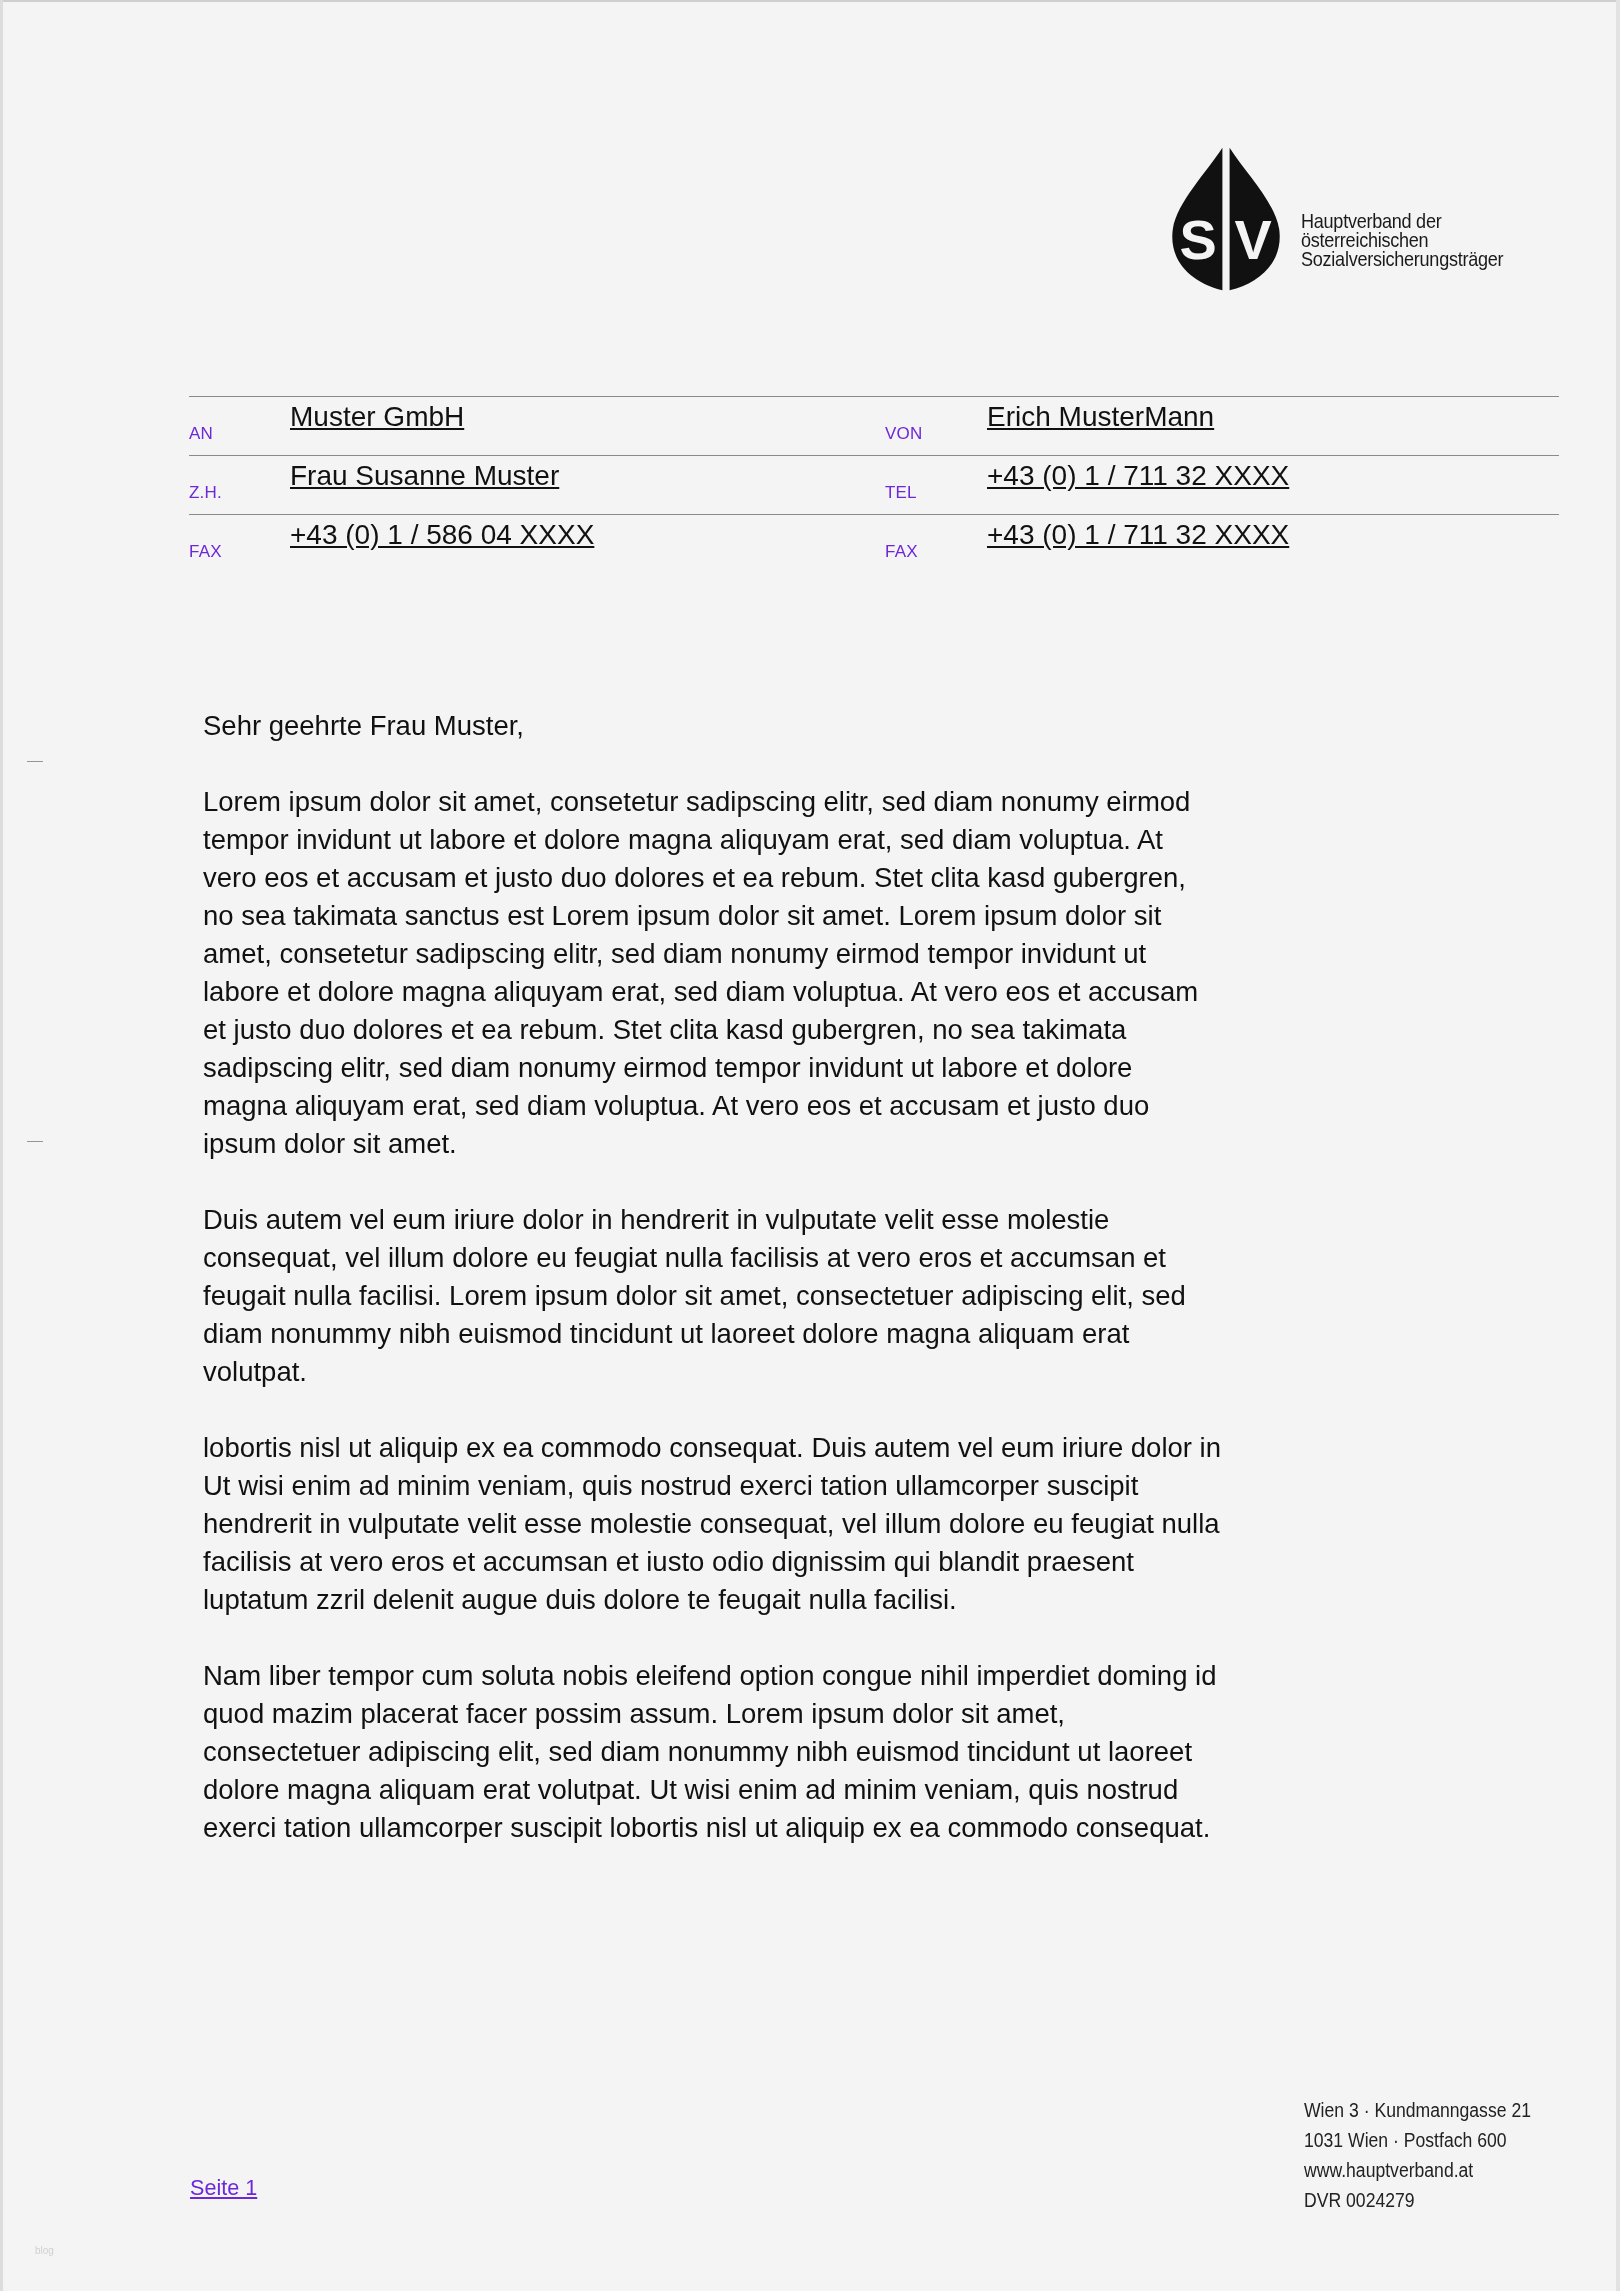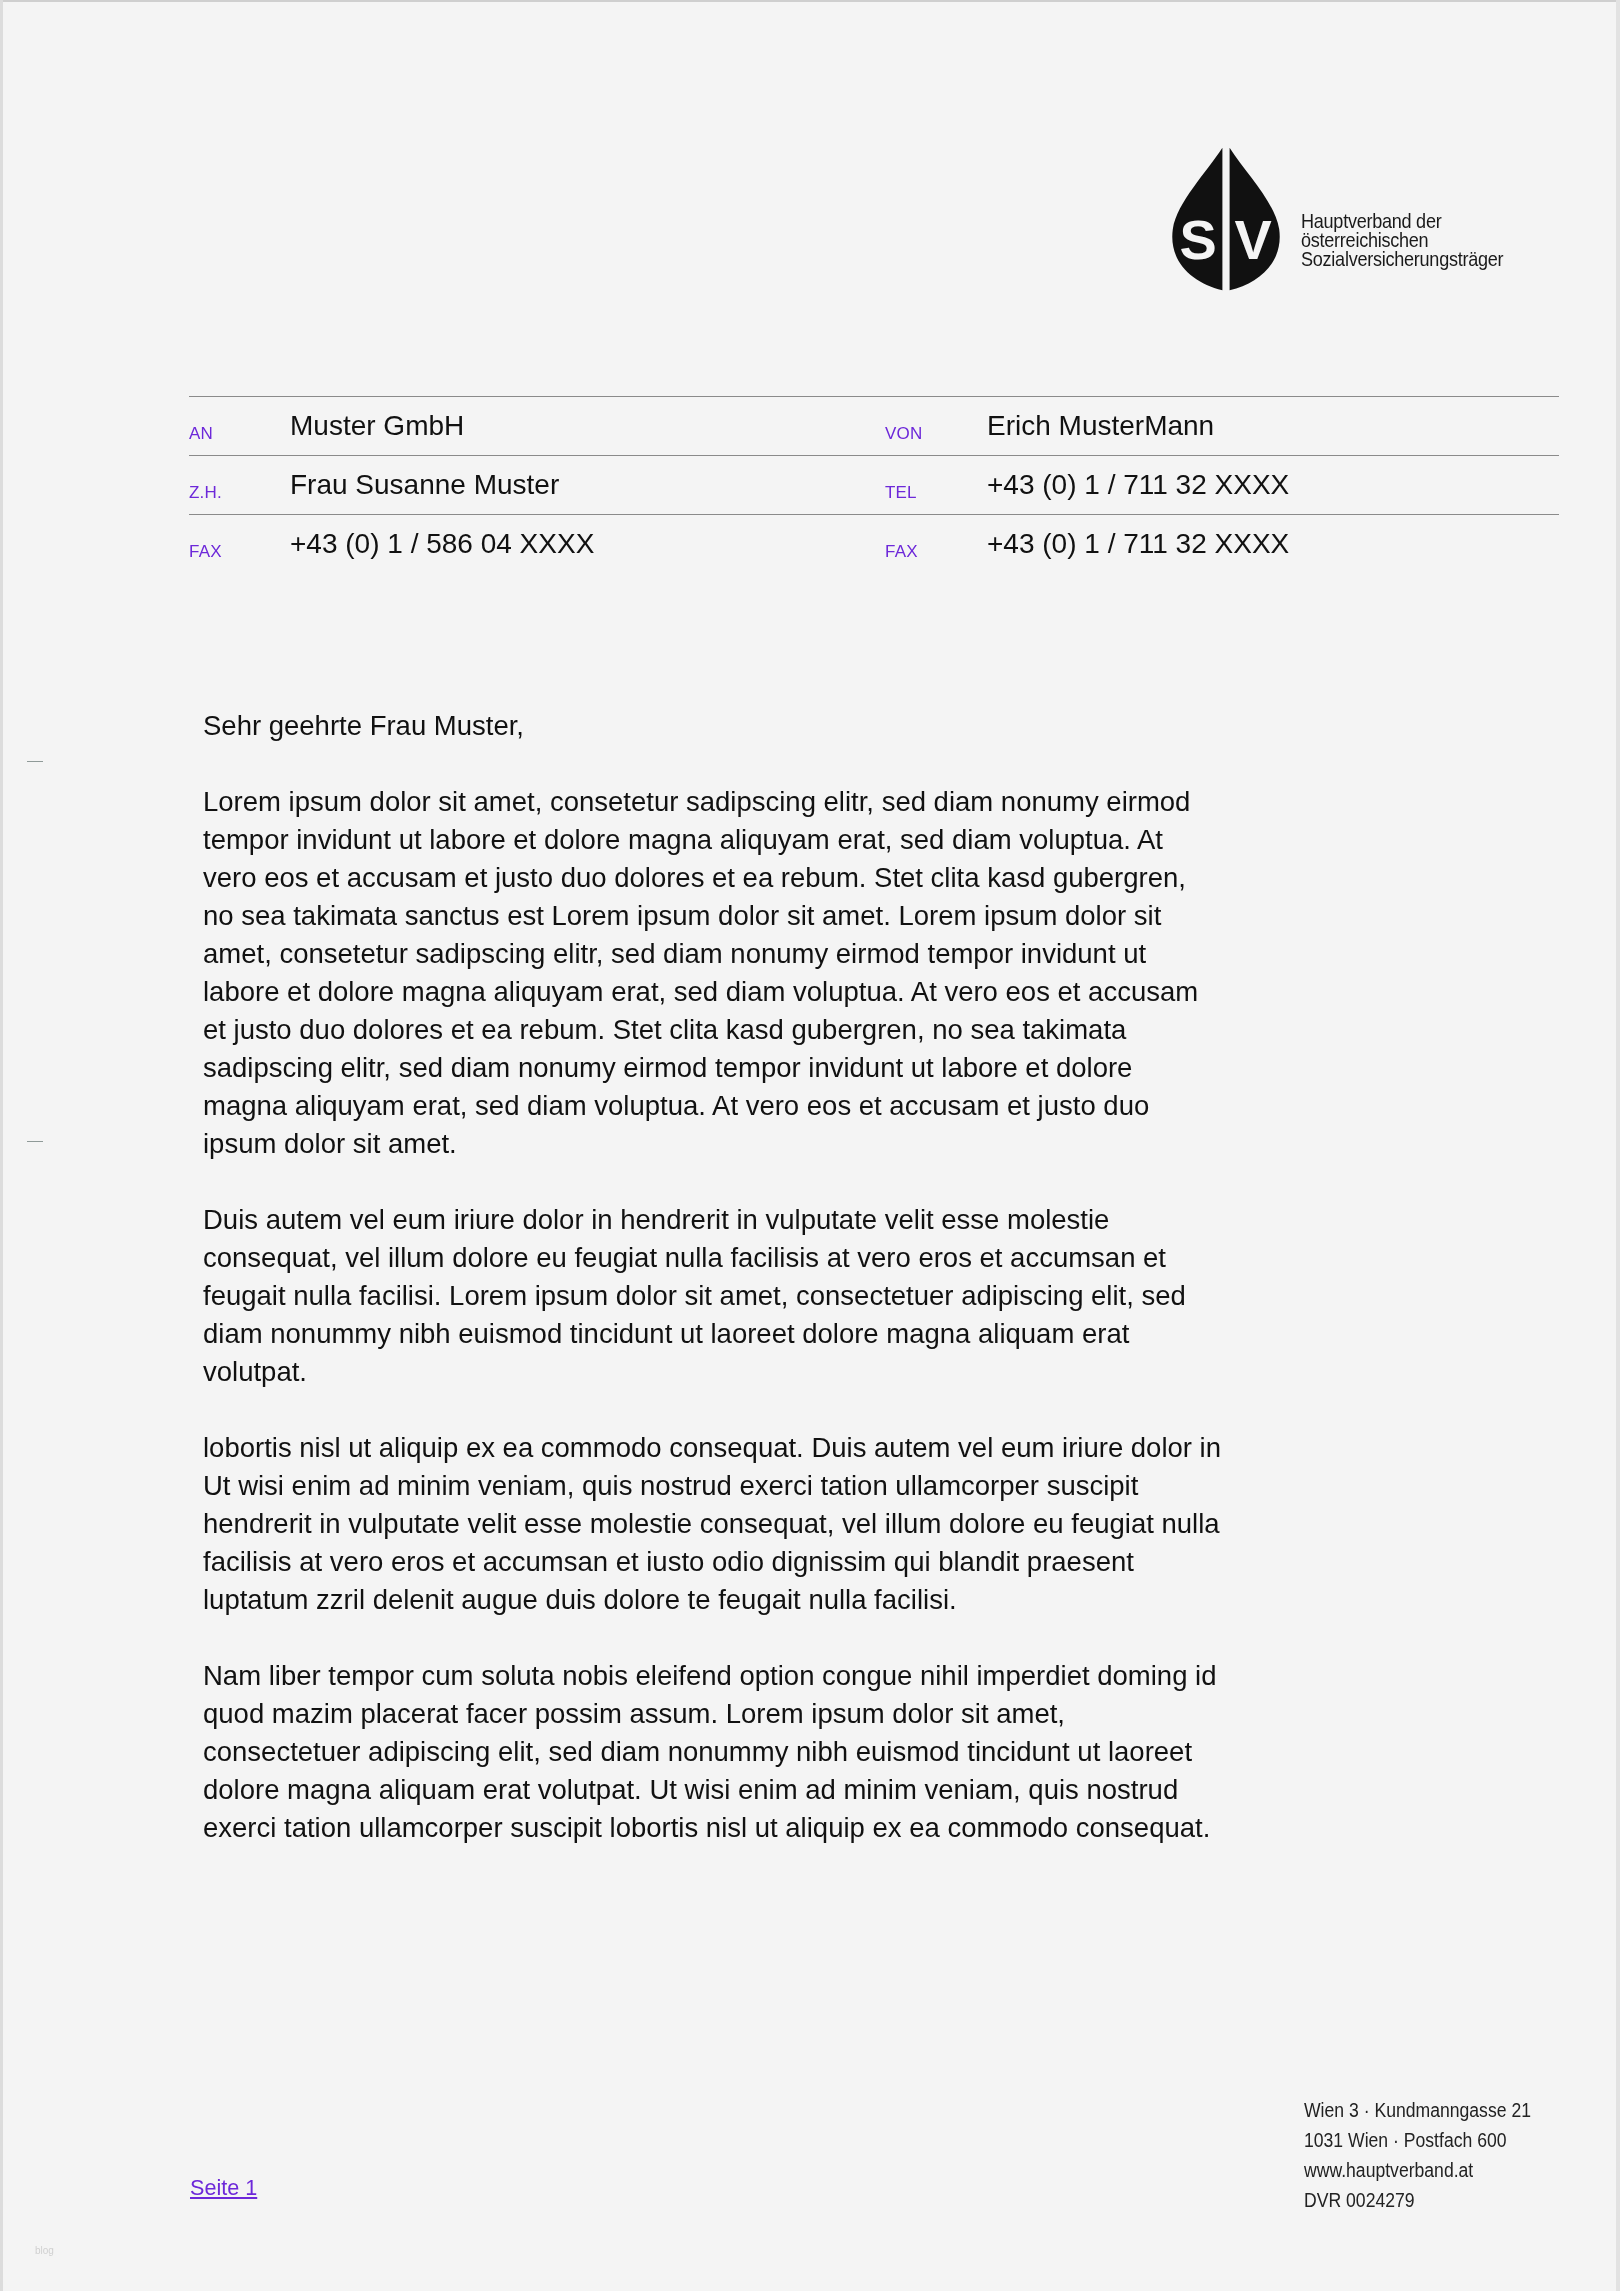--- a/index.html
+++ b/index.html
@@ -39,22 +39,22 @@
       position: relative; height: 58px;
       border-top: 1.8px solid #8a8a8a;
     }
     .hrow.last { border-bottom: 1.8px solid #8a8a8a; }
     .cell { position: absolute; top: 0; height: 58px; }
     .lbl {
       position: absolute; bottom: 10.8px;
       font-size: 17px; color: #6d28d9; letter-spacing: 0.2px;
     }
     .val {
-      position: absolute; bottom: 13px;
-      font-size: 28px; color: #111; white-space: nowrap;
+      position: absolute; bottom: 22px;
+      font-size: 28px; color: #111; white-space: nowrap; text-decoration: underline;
     }
     .cell.left .lbl { left: 0; }
     .cell.left .val { left: 101px; }
     .cell.right { left: 696px; }
     .cell.right .lbl { left: 0; }
     .cell.right .val { left: 102px; }
 
     
     .fold-mark { position: absolute; left: 27px; width: 16px; height: 0.9px; background: #8f9a98; }
 

